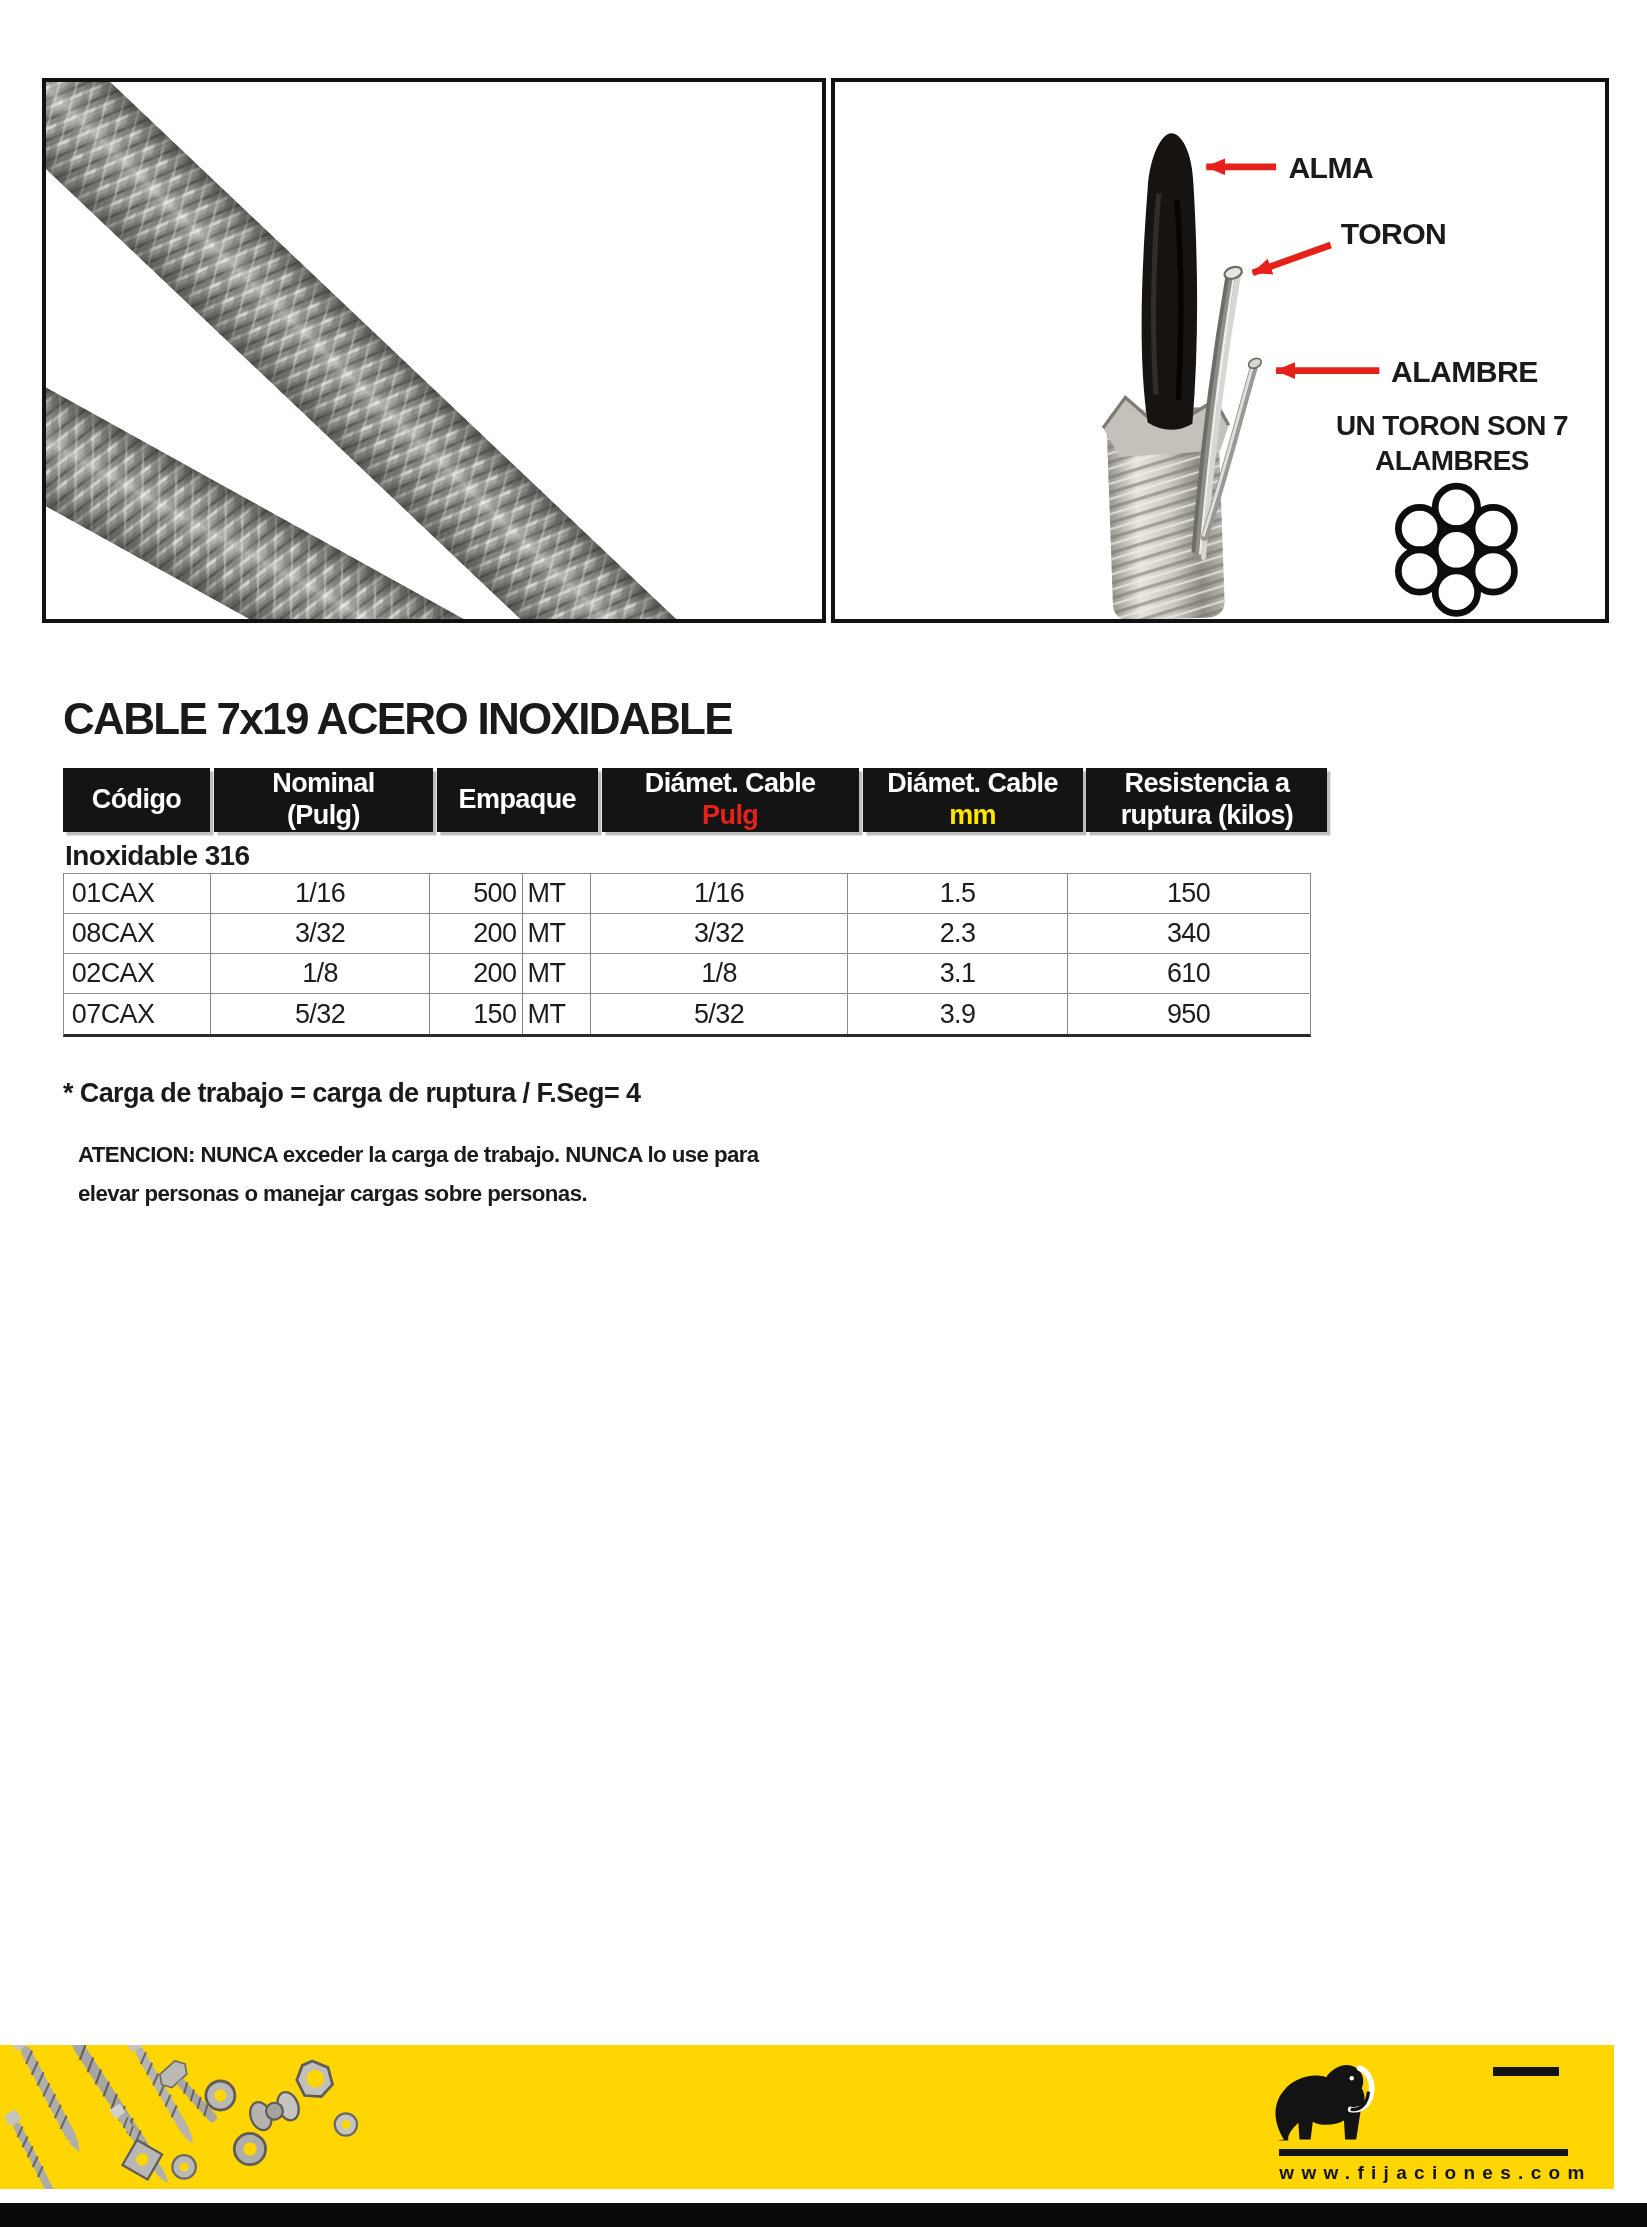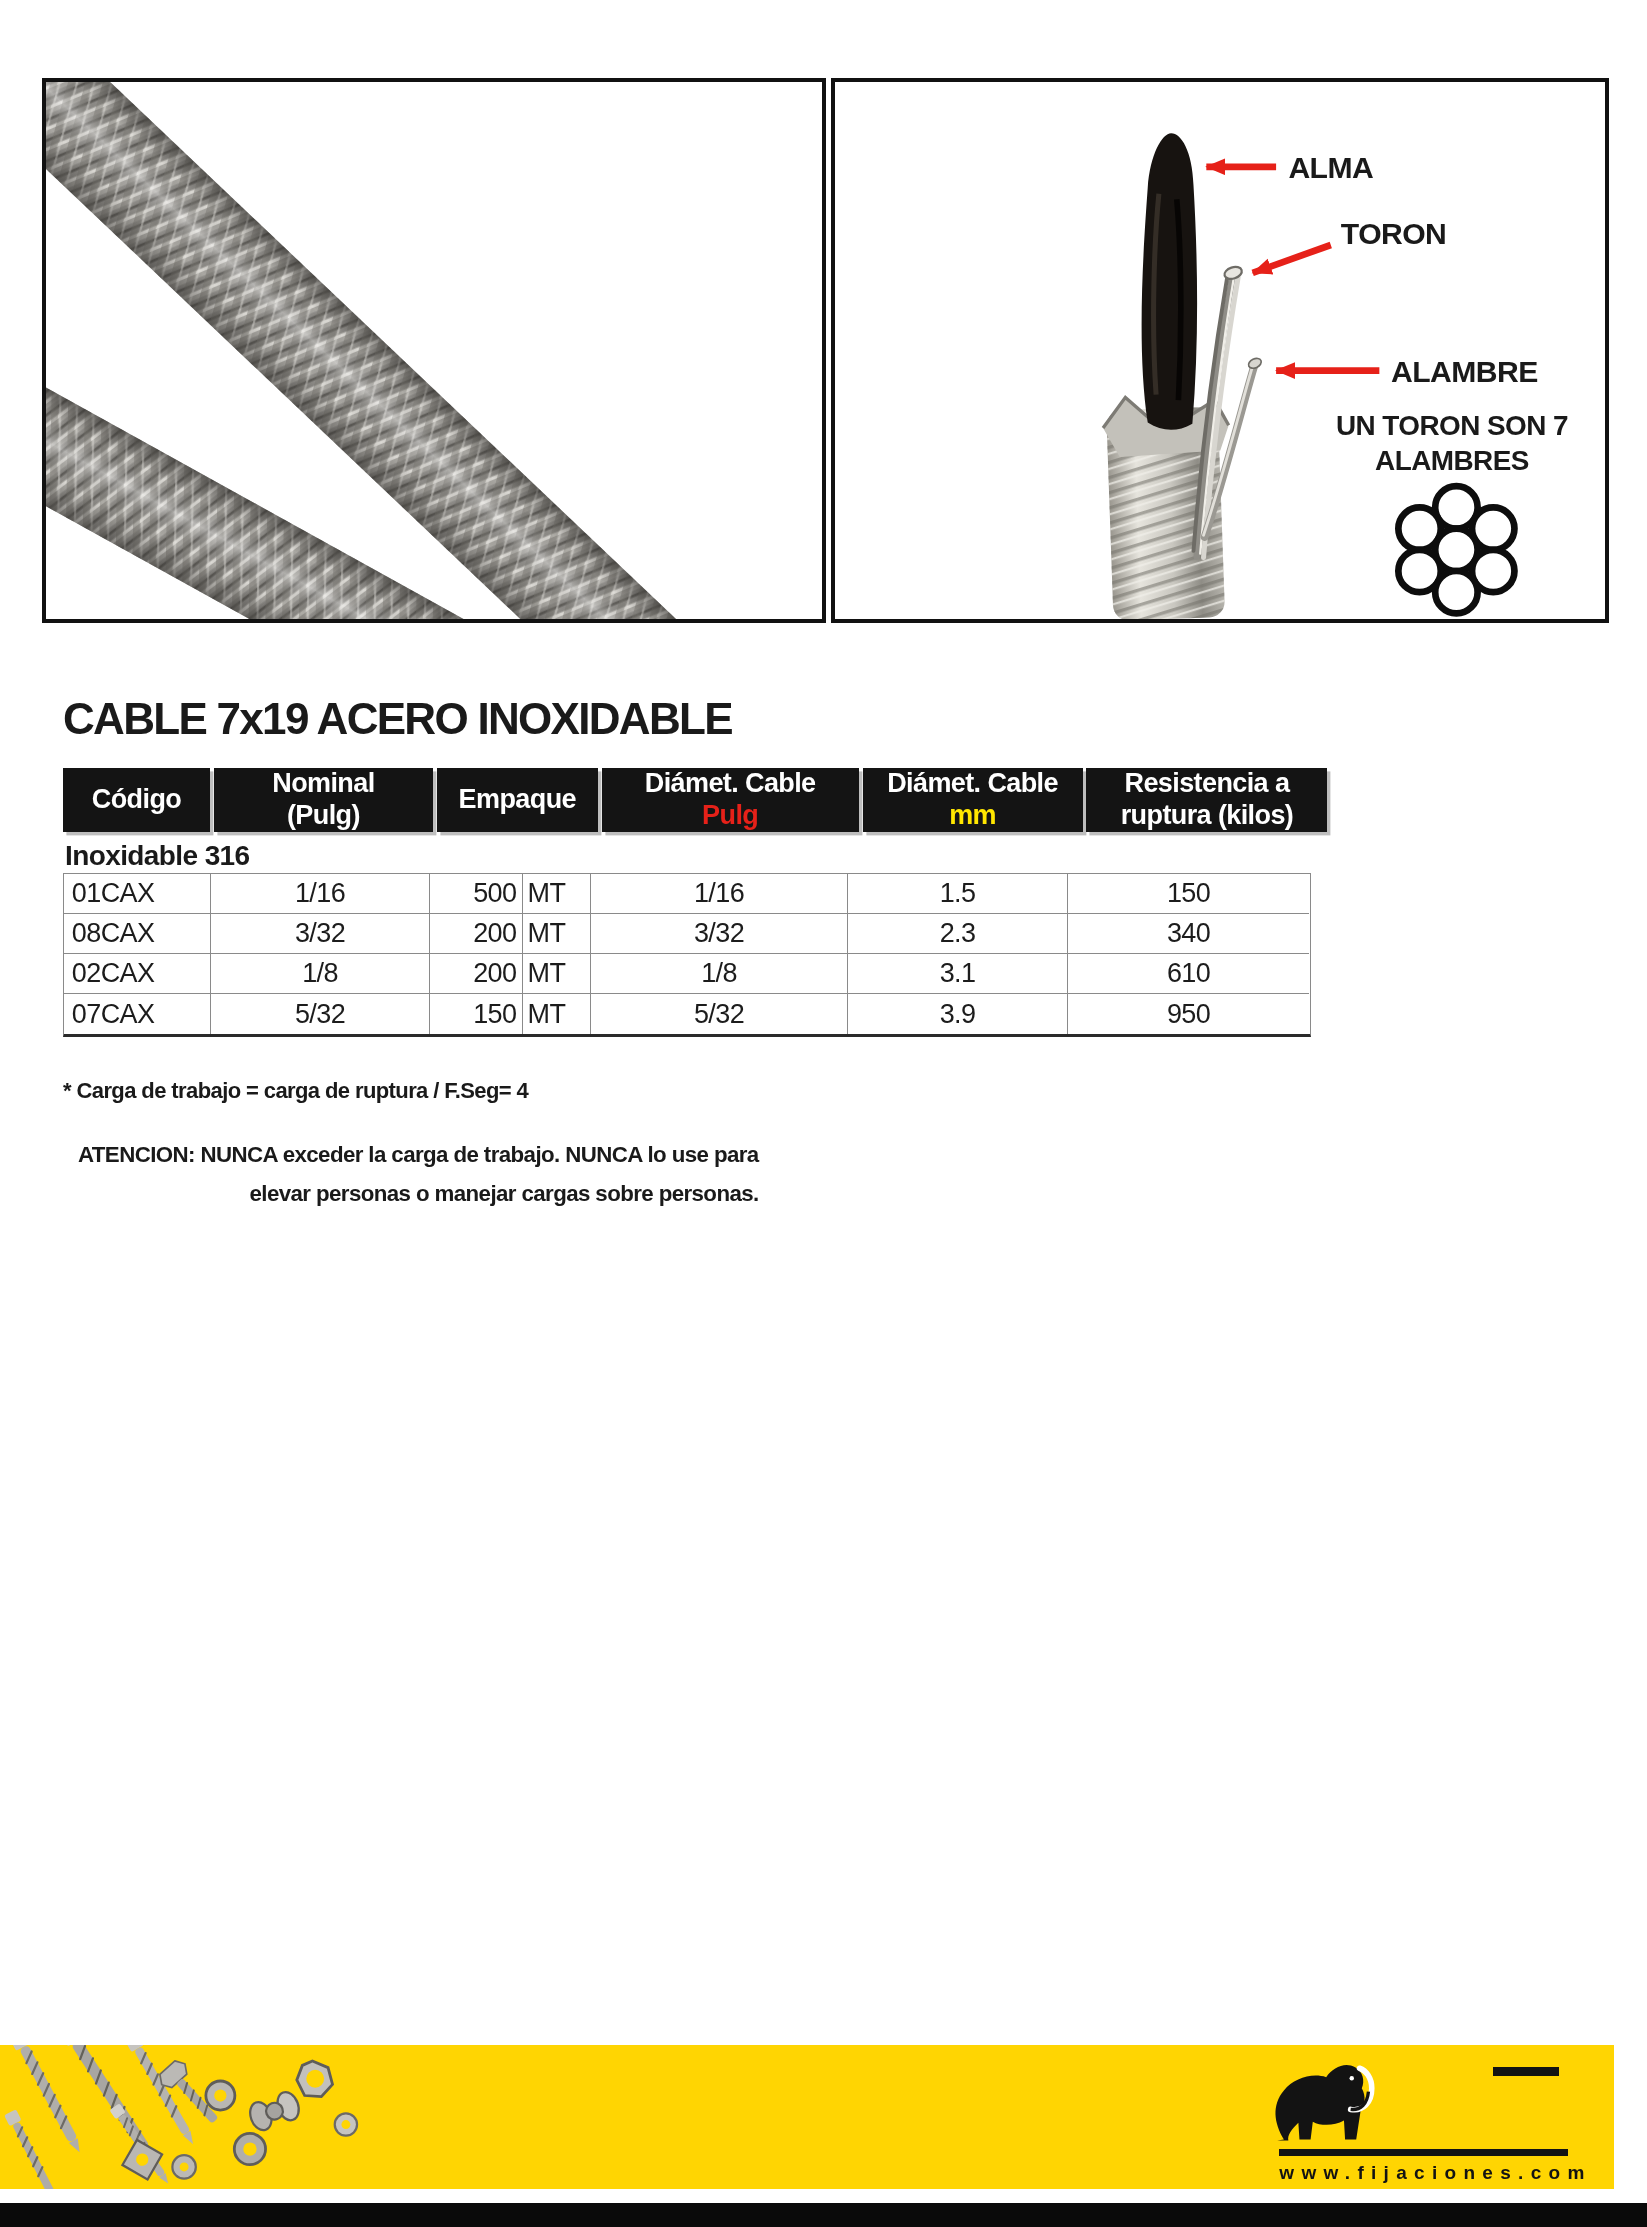--- a/index.html
+++ b/index.html
@@ -51,26 +51,26 @@
     display:flex;align-items:center;justify-content:center;
     font-size:27px;color:#1c1c1c;letter-spacing:-0.6px;white-space:nowrap;overflow:hidden;
   }
   .dcell.last{border-right:none;}
   .dcell.codigo{justify-content:flex-start;padding-left:7.8px;}
   .dcell.qty{justify-content:flex-end;padding-right:5.6px;}
   .dcell.unit{justify-content:flex-start;padding-left:4.5px;}
 
   
   #footnote-formula{
-    position:absolute;left:63px;top:1078px;font-size:22px;font-weight:bold;
+    position:absolute;left:63px;top:1078px;font-size:27px;font-weight:bold;
     letter-spacing:-0.6px;color:#1a1a1a;white-space:nowrap;
   }
   #warning-text{
     position:absolute;left:78px;top:1135px;font-size:22.3px;font-weight:bold;
-    letter-spacing:-0.6px;color:#1a1a1a;line-height:1.75;text-align:right;
+    letter-spacing:-0.6px;color:#1a1a1a;line-height:1.75;
   }
 
   
   #footer-band{
     position:absolute;left:0;top:2045px;width:1614px;height:144px;background:#ffd502;
   }
   #hardware-collage{position:absolute;left:0;top:0;}
   #mamut-logo{position:absolute;right:34px;top:10px;width:313px;height:128px;}
   #mamut-logo svg{position:absolute;left:0;top:1.1px;}
   #brand-wordmark{

